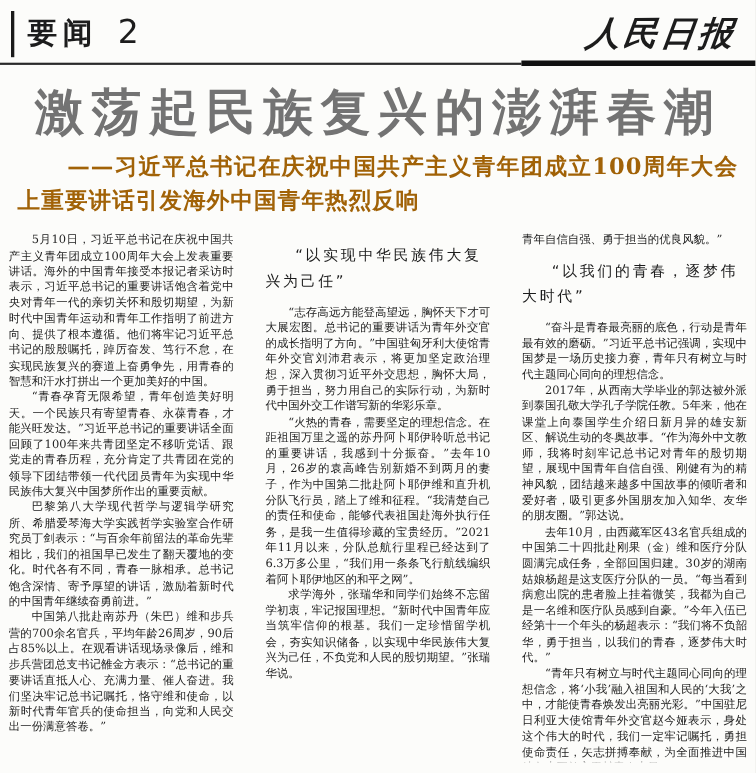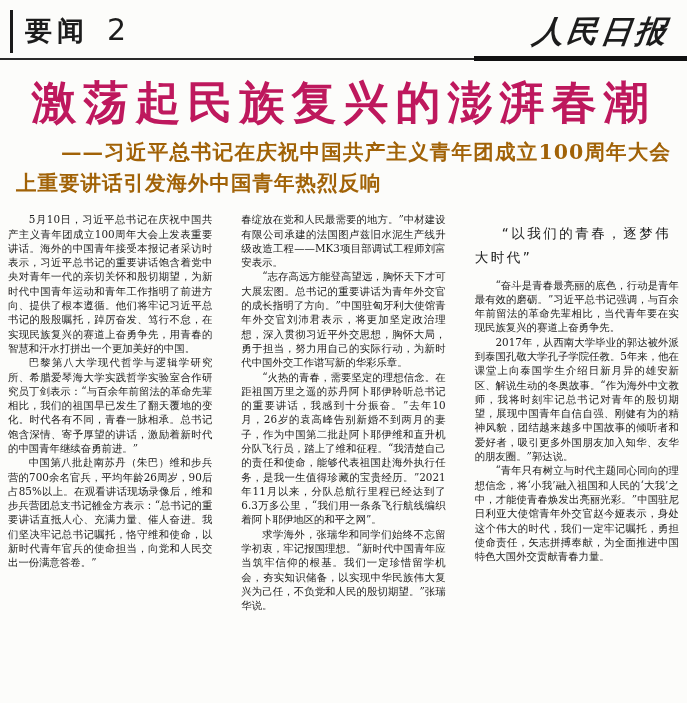--- a/index.html
+++ b/index.html
@@ -46,37 +46,40 @@
     </div>
     <div class="masthead">人民日报</div>
   </header>
 
   <div class="hdr-rule">
     <span class="thin"></span>
     <span class="thick"></span>
   </div>
 
   <section class="headline-block">
-    <h1 class="main-headline red" style="color: #be185d;">激荡起民族复兴的澎湃春潮</h1>
+    <h1 class="main-headline red" style="color: #737373;">激荡起民族复兴的澎湃春潮</h1>
     <h2 class="sub-headline red" style="color: #a16207;">——习近平总书记在庆祝中国共产主义青年团成立100周年大会上重要讲话引发海外中国青年热烈反响</h2>
   </section>
 
   <main class="columns">
     <div class="col">
         <p class="body-p">5月10日，习近平总书记在庆祝中国共产主义青年团成立100周年大会上发表重要讲话。海外的中国青年接受本报记者采访时表示，习近平总书记的重要讲话饱含着党中央对青年一代的亲切关怀和殷切期望，为新时代中国青年运动和青年工作指明了前进方向、提供了根本遵循。他们将牢记习近平总书记的殷殷嘱托，踔厉奋发、笃行不怠，在实现民族复兴的赛道上奋勇争先，用青春的智慧和汗水打拼出一个更加美好的中国。</p>
+        <p class="body-p">“青春孕育无限希望，青年创造美好明天。一个民族只有寄望青春、永葆青春，才能兴旺发达。”习近平总书记的重要讲话全面回顾了100年来共青团坚定不移听党话、跟党走的青春历程，充分肯定了共青团在党的领导下团结带领一代代团员青年为实现中华民族伟大复兴中国梦所作出的重要贡献。</p>
         <p class="body-p">巴黎第八大学现代哲学与逻辑学研究所、希腊爱琴海大学实践哲学实验室合作研究员丁剑表示：“与百余年前留法的革命先辈相比，我们的祖国早已发生了翻天覆地的变化。时代各有不同，青春一脉相承。总书记饱含深情、寄予厚望的讲话，激励着新时代的中国青年继续奋勇前进。”</p>
         <p class="body-p">中国第八批赴南苏丹（朱巴）维和步兵营的700余名官兵，平均年龄26周岁，90后占85%以上。在观看讲话现场录像后，维和步兵营团总支书记雒金方表示：“总书记的重要讲话直抵人心、充满力量、催人奋进。我们坚决牢记总书记嘱托，恪守维和使命，以新时代青年官兵的使命担当，向党和人民交出一份满意答卷。”</p>
       </div>
     <div class="col">
-        <p class="body-p cont">春绽放在党和人民最需要的地方。”中材建设有限公司承建的法国图卢兹旧水泥生产线升级改造工程——MK3项目部调试工程师刘富安表示。</p>
+        <h3 class="subhead">“以实现中华民族伟大复兴为己任”</h3>
         <p class="body-p">“志存高远方能登高望远，胸怀天下才可大展宏图。总书记的重要讲话为青年外交官的成长指明了方向。”中国驻匈牙利大使馆青年外交官刘沛君表示，将更加坚定政治理想，深入贯彻习近平外交思想，胸怀大局，勇于担当，努力用自己的实际行动，为新时代中国外交工作谱写新的华彩乐章。</p>
         <p class="body-p">“火热的青春，需要坚定的理想信念。在距祖国万里之遥的苏丹阿卜耶伊聆听总书记的重要讲话，我感到十分振奋。”去年10月，26岁的袁高峰告别新婚不到两月的妻子，作为中国第二批赴阿卜耶伊维和直升机分队飞行员，踏上了维和征程。“我清楚自己的责任和使命，能够代表祖国赴海外执行任务，是我一生值得珍藏的宝贵经历。”2021年11月以来，分队总航行里程已经达到了6.3万多公里，“我们用一条条飞行航线编织着阿卜耶伊地区的和平之网”。</p>
         <p class="body-p">求学海外，张瑞华和同学们始终不忘留学初衷，牢记报国理想。“新时代中国青年应当筑牢信仰的根基。我们一定珍惜留学机会，夯实知识储备，以实现中华民族伟大复兴为己任，不负党和人民的殷切期望。”张瑞华说。</p>
       </div>
     <div class="col">
+        <p class="body-p cont">青年自信自强、勇于担当的优良风貌。”</p>
         <h3 class="subhead">“以我们的青春，逐梦伟大时代”</h3>
-        <p class="body-p">“奋斗是青春最亮丽的底色，行动是青年最有效的磨砺。”习近平总书记强调，与百余年前留法的革命先辈相比，当代青年要在实现民族复兴的赛道上奋勇争先。</p>
+        <p class="body-p">“奋斗是青春最亮丽的底色，行动是青年最有效的磨砺。”习近平总书记强调，实现中国梦是一场历史接力赛，青年只有树立与时代主题同心同向的理想信念。</p>
         <p class="body-p">2017年，从西南大学毕业的郭达被外派到泰国孔敬大学孔子学院任教。5年来，他在课堂上向泰国学生介绍日新月异的雄安新区、解说生动的冬奥故事。“作为海外中文教师，我将时刻牢记总书记对青年的殷切期望，展现中国青年自信自强、刚健有为的精神风貌，团结越来越多中国故事的倾听者和爱好者，吸引更多外国朋友加入知华、友华的朋友圈。”郭达说。</p>
+        <p class="body-p">去年10月，由西藏军区43名官兵组成的中国第二十四批赴刚果（金）维和医疗分队圆满完成任务，全部回国归建。30岁的湖南姑娘杨超是这支医疗分队的一员。“每当看到病愈出院的患者脸上挂着微笑，我都为自己是一名维和医疗队员感到自豪。”今年入伍已经第十一个年头的杨超表示：“我们将不负韶华，勇于担当，以我们的青春，逐梦伟大时代。”</p>
         <p class="body-p">“青年只有树立与时代主题同心同向的理想信念，将‘小我’融入祖国和人民的‘大我’之中，才能使青春焕发出亮丽光彩。”中国驻尼日利亚大使馆青年外交官赵今娅表示，身处这个伟大的时代，我们一定牢记嘱托，勇担使命责任，矢志拼搏奉献，为全面推进中国特色大国外交贡献青春力量。</p>
       </div>
   </main>
 
 </div>
 
 </body></html>

